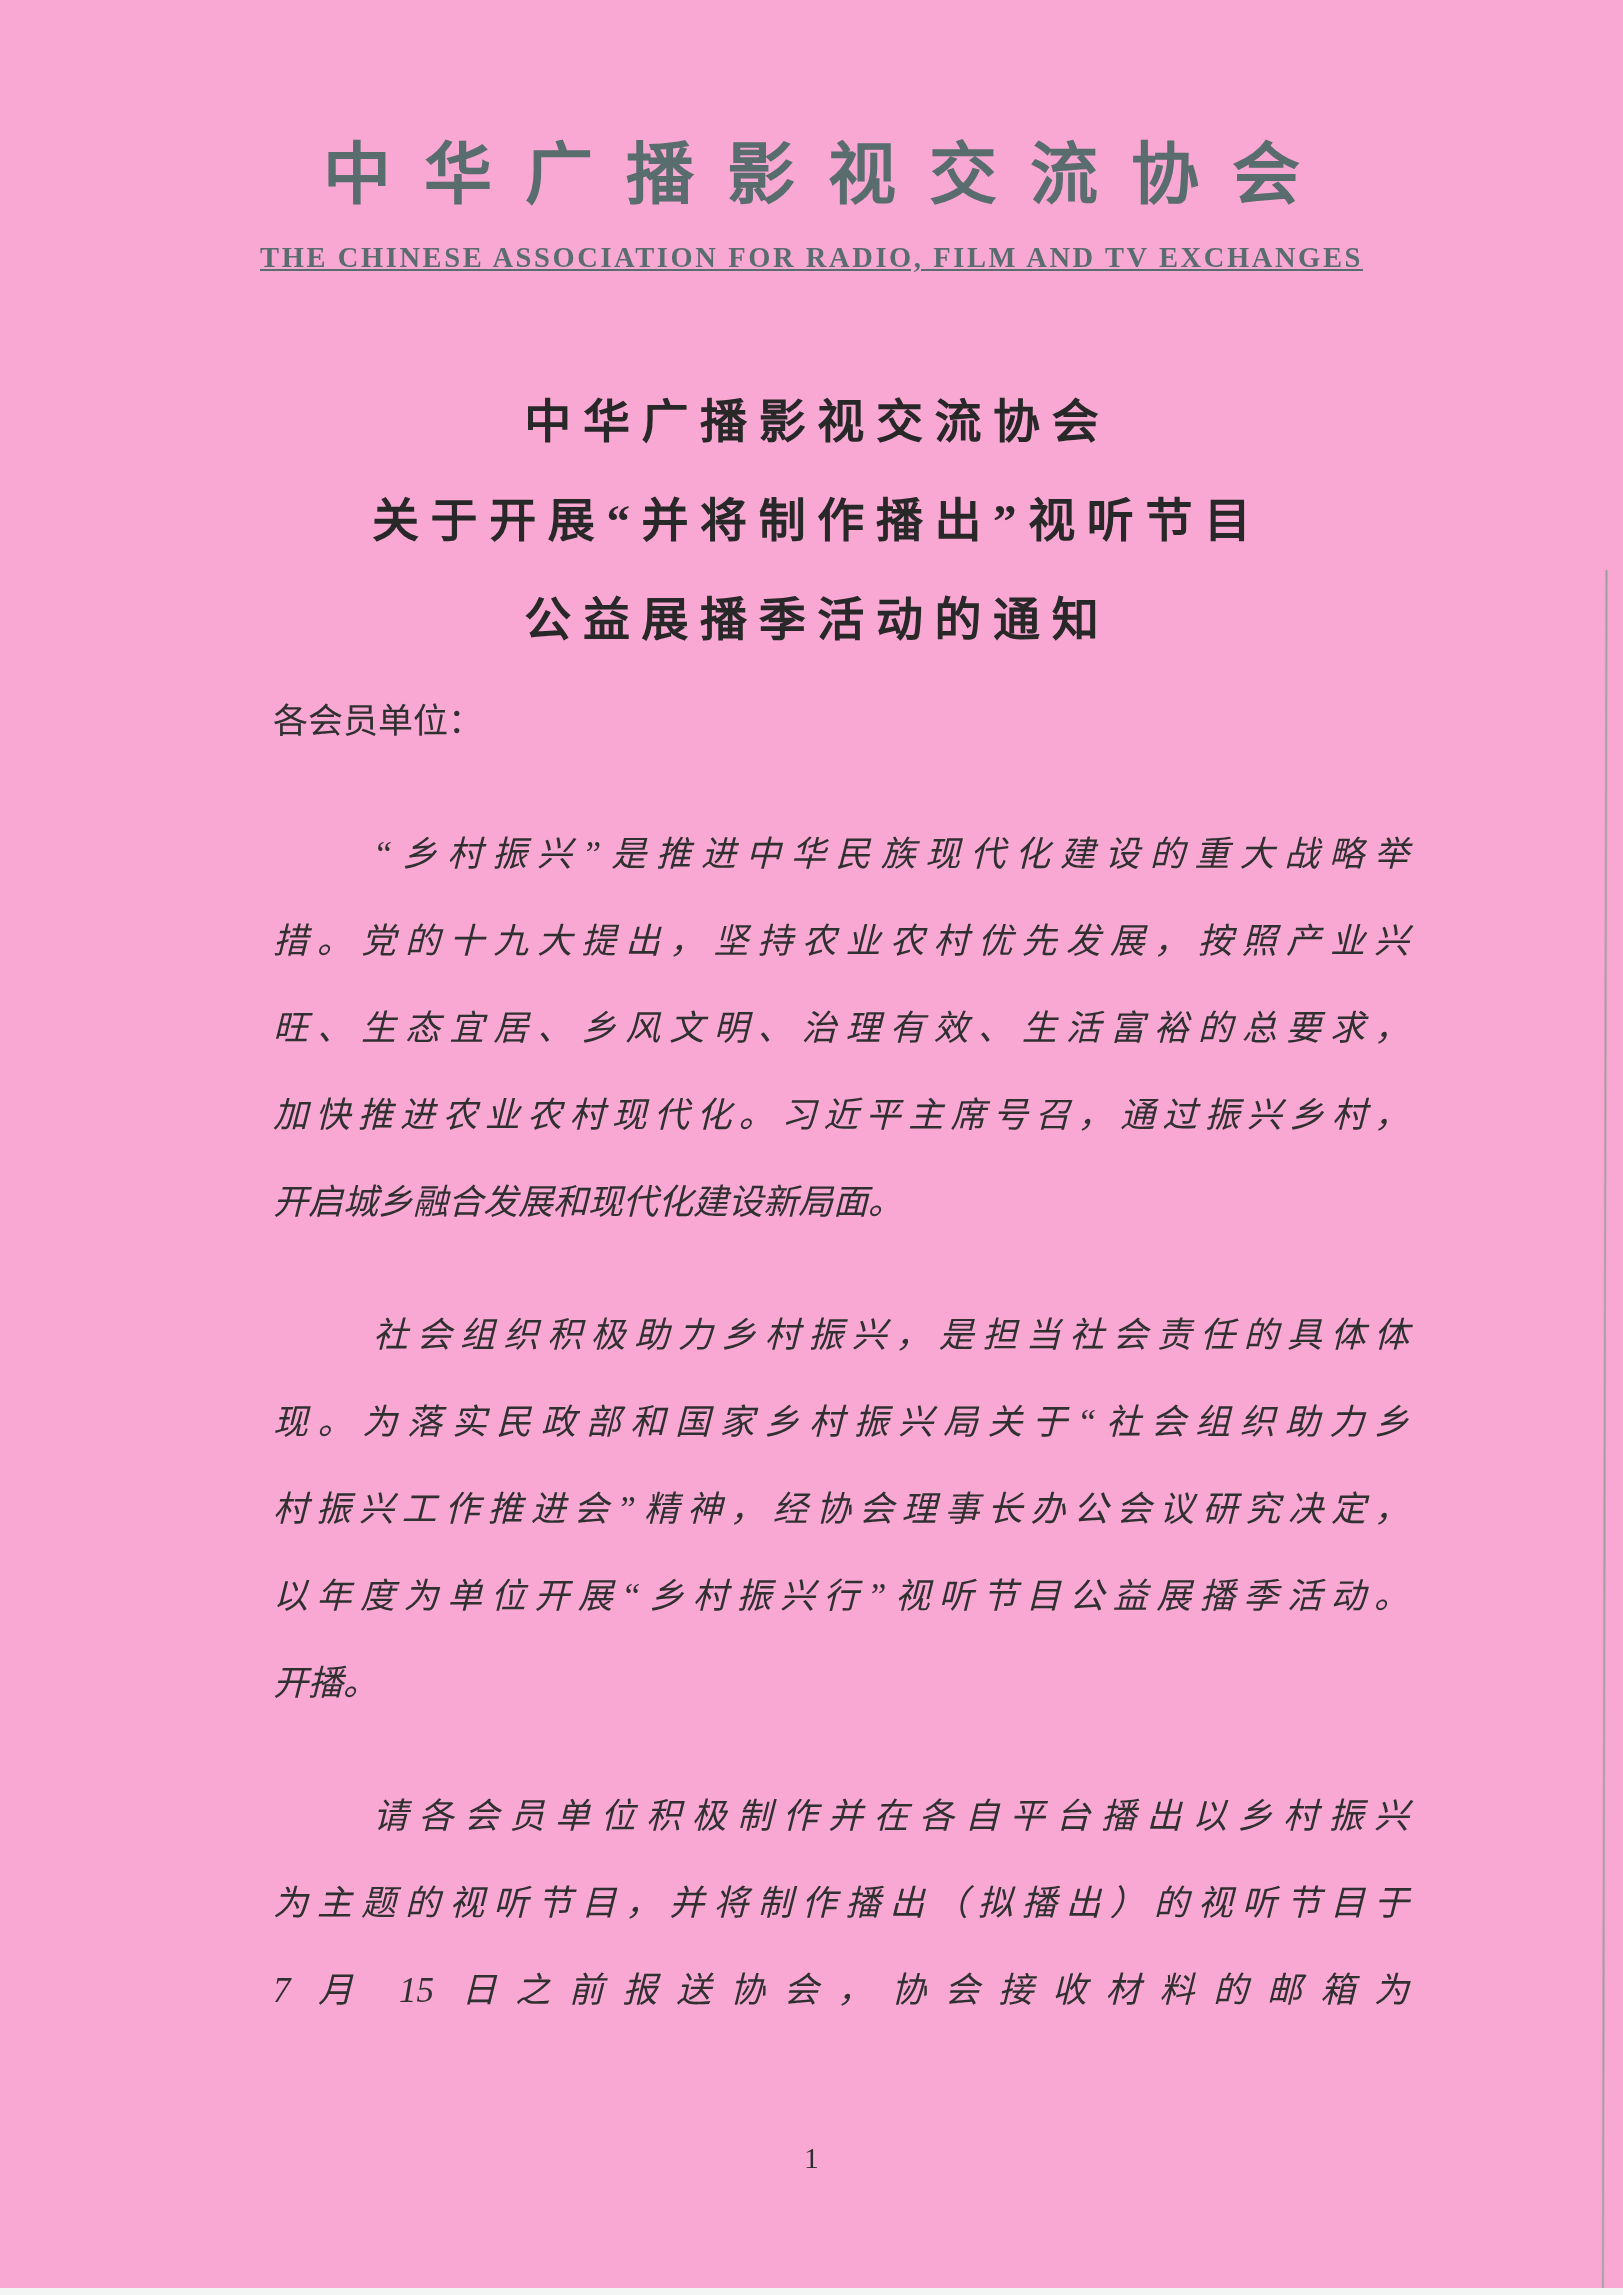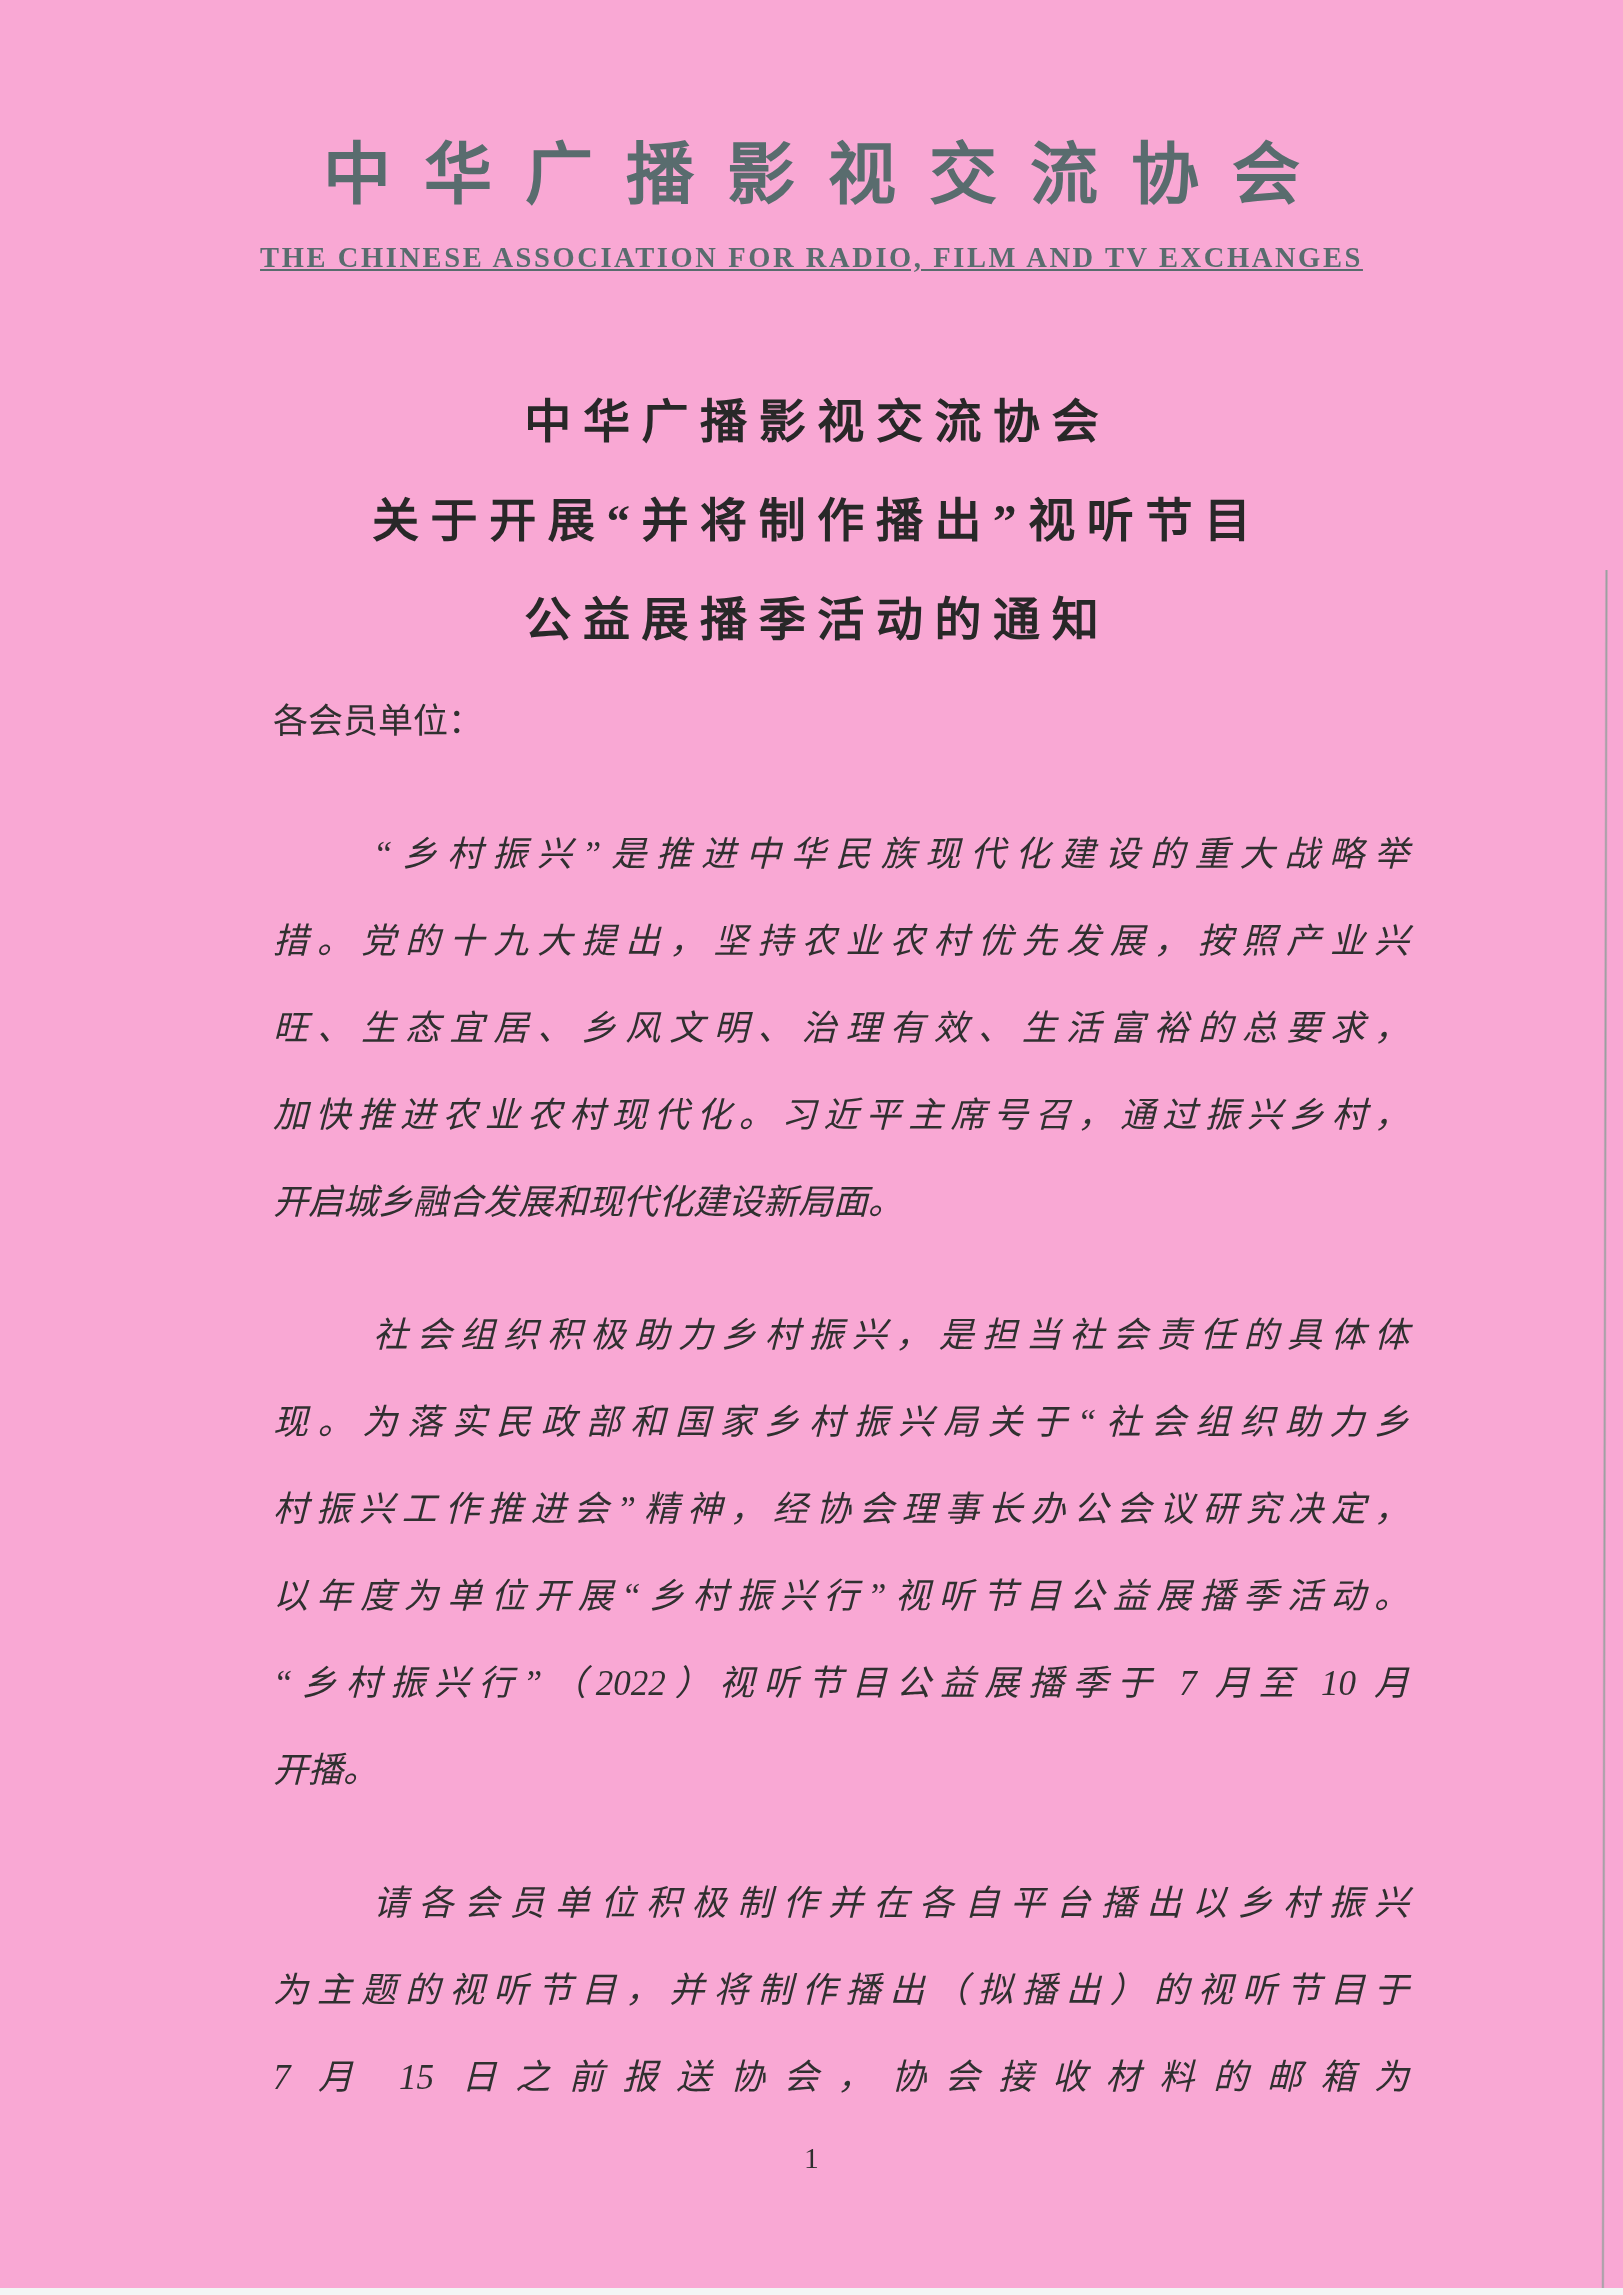--- a/index.html
+++ b/index.html
@@ -122,21 +122,20 @@
           <div class="line full">措。党的十九大提出，坚持农业农村优先发展，按照产业兴</div>
           <div class="line full">旺、生态宜居、乡风文明、治理有效、生活富裕的总要求，</div>
           <div class="line full">加快推进农业农村现代化。习近平主席号召，通过振兴乡村，</div>
           <div class="line end">开启城乡融合发展和现代化建设新局面。</div>
         </div>
         <div class="para">
           <div class="line first">社会组织积极助力乡村振兴，是担当社会责任的具体体</div>
           <div class="line full">现。为落实民政部和国家乡村振兴局关于“社会组织助力乡</div>
           <div class="line full">村振兴工作推进会”精神，经协会理事长办公会议研究决定，</div>
           <div class="line full">以年度为单位开展“乡村振兴行”视听节目公益展播季活动。</div>
-          <div class="line full">“乡村振兴行”（2022）视听节目公益展播季于 7 月至 10 月</div>
           <div class="line end">开播。</div>
         </div>
         <div class="para">
           <div class="line first">请各会员单位积极制作并在各自平台播出以乡村振兴</div>
           <div class="line full">为主题的视听节目，并将制作播出（拟播出）的视听节目于</div>
           <div class="line full">7 月 15 日之前报送协会，协会接收材料的邮箱为</div>
         </div>
       </div>
   </div>
 

